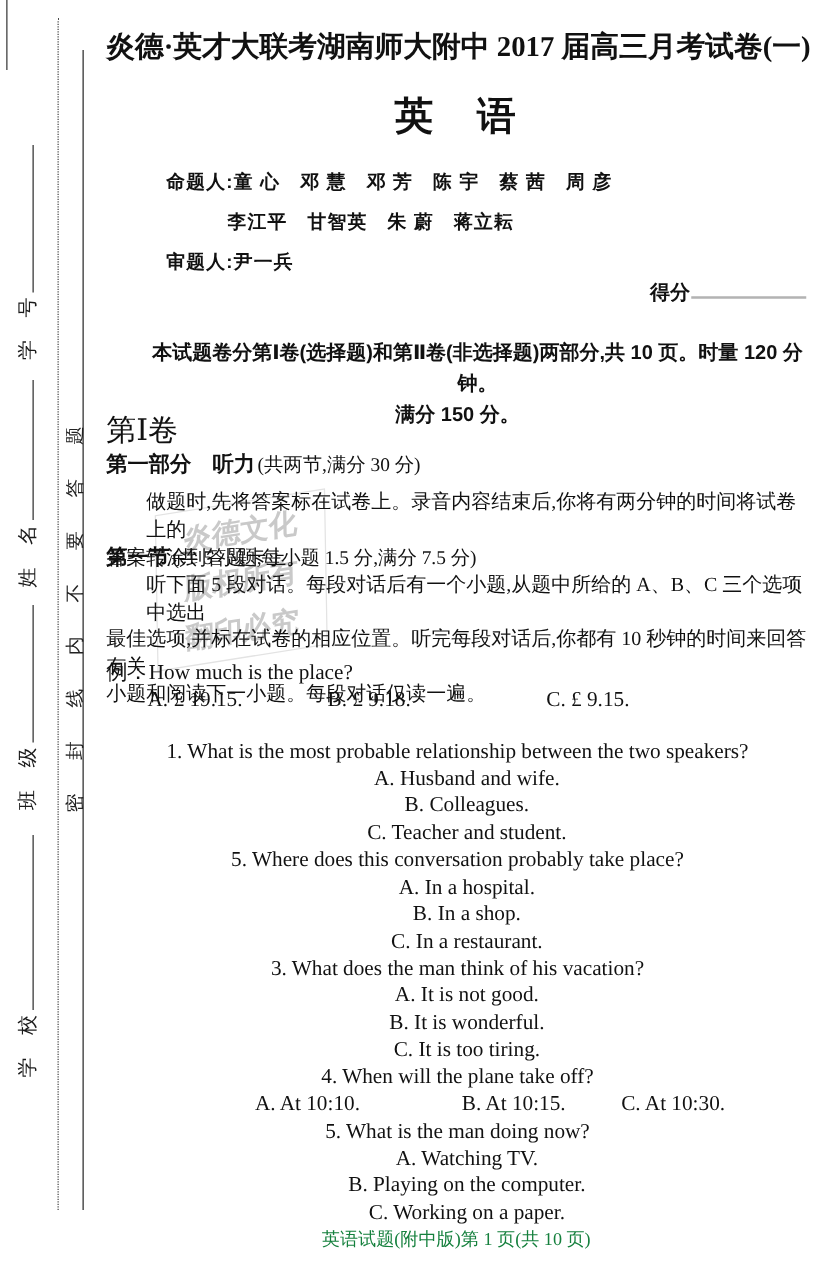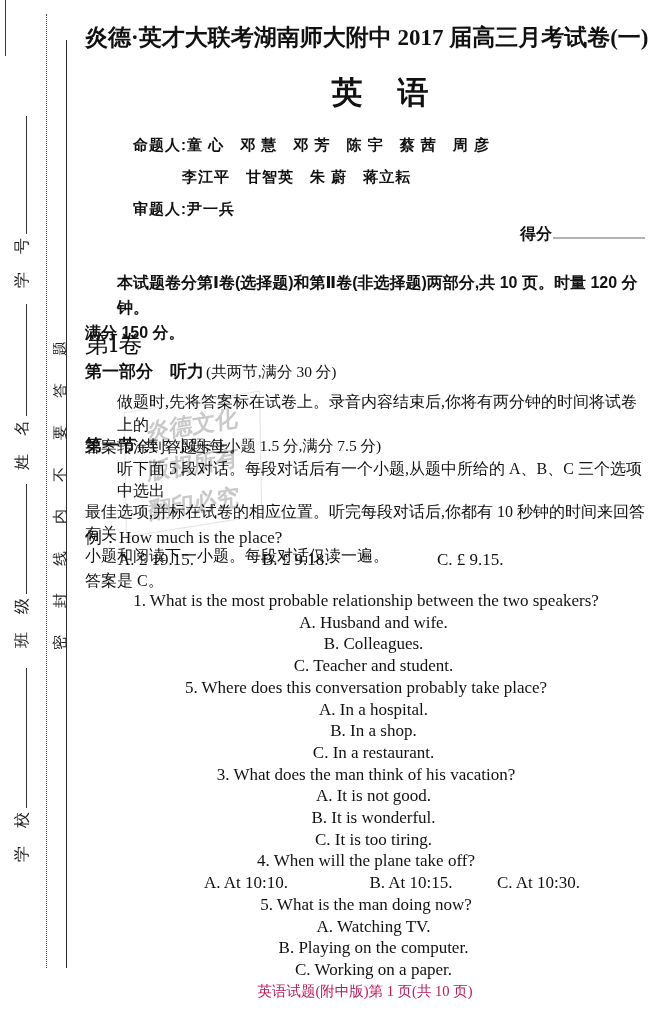--- a/index.html
+++ b/index.html
@@ -19,54 +19,54 @@
 
   
   .watermark { position:absolute; left:124px; top:402px; width:138px; height:124px;
                border:1px solid #e3e3e3; transform:rotate(-9deg) skewX(-8deg);
                color:#c9c9c9; font-family:"Liberation Sans","DejaVu Sans",sans-serif;
                font-weight:700; font-size:23px; line-height:39px; text-align:center; padding-top:3px; }
 
   
   .header-title { position:absolute; left:85px; top:22px; width:560px; text-align:center;
                   font-size:23px; font-weight:700; white-space:nowrap; }
-  .subject { position:absolute; left:101px; top:72px; width:560px; text-align:center;
+  .subject { position:absolute; left:85px; top:72px; width:560px; text-align:center;
              font-size:31px; font-weight:700; letter-spacing:2px; }
   .setter-line { position:absolute; font-family:"Liberation Sans","DejaVu Sans",sans-serif;
                  font-weight:700; font-size:15px; letter-spacing:1px; white-space:nowrap; }
   .l1 { left:133px; top:136px; }
   .l2 { left:182px; top:168px; }
   .l3 { left:133px; top:200px; }
   .score { position:absolute; left:520px; top:224px; font-size:16px; font-weight:700; white-space:nowrap; }
   .score-blank { display:inline-block; width:92px; border-bottom:2px solid #b3b3b3; height:14px; margin-left:1px; }
 
   
   .intro { position:absolute; left:85px; top:270px; width:562px; line-height:25px; font-size:16px;
-           font-family:"Liberation Sans","DejaVu Sans",sans-serif; font-weight:700; }
+           font-family:"Liberation Sans","DejaVu Sans",sans-serif; font-weight:700;text-align:center; }
   .ind { padding-left:32px; }
   .vol-title { position:absolute; left:85px; top:328px; width:560px; text-align:left;
                font-size:24px; font-weight:400; }
   .heading { position:absolute; left:85px; white-space:nowrap; }
   .hbold { font-family:"Liberation Sans","DejaVu Sans",sans-serif; font-weight:700; font-size:17px; }
   .hnote { font-size:15.5px; margin-left:2px; }
   .para { position:absolute; left:85px; width:562px; font-size:16px; }
 
   .example { position:absolute; left:85px; top:527px; width:562px; font-size:17px; line-height:21.7px; }
   .ex-opts { padding-left:33px; white-space:nowrap; }
   .exA { display:inline-block; width:144px; }
   .exB { display:inline-block; width:175px; }
   .cjk16 { font-size:16px; }
 
   .qa { position:absolute; left:85px; top:590px; width:562px; font-size:17px; line-height:21.7px;text-align:center; }
   .opt { padding-left:15px; }
   .row { white-space:nowrap; }
   .row .w1 { display:inline-block; width:158px; }
   .row .w2 { display:inline-block; width:172px; }
 
-  .footer { position:absolute; left:85px; top:982px; width:560px; text-align:center; font-size:14.5px; color:#be185d; }
+  .footer { position:absolute; left:85px; top:982px; width:560px; text-align:center; font-size:14.5px; color:#15803d; }
 </style>
 </head>
 <body>
 
 <div class="page">
 
   <div class="edge-mark"></div>
   <div class="seal-dotted"></div>
   <div class="seal-solid"></div>
 
@@ -123,21 +123,20 @@
     <div class="ind">听下面 5 段对话。每段对话后有一个小题,从题中所给的 A、B、C 三个选项中选出</div>
     <div>最佳选项,并标在试卷的相应位置。听完每段对话后,你都有 10 秒钟的时间来回答有关</div>
     <div>小题和阅读下一小题。每段对话仅读一遍。</div>
   </div>
 
   <div class="example">
     <div>例：How much is the place?</div>
     <div class="ex-opts">
       <span class="exA">A. £ 19.15.</span><span class="exB">B. £ 9.18.</span><span>C. £ 9.15.</span>
     </div>
-    <div class="cjk16">答案是 C。</div>
   </div>
 
   <div class="qa">
     <div>1. What is the most probable relationship between the two speakers?</div>
     <div class="opt">A. Husband and wife.</div>
     <div class="opt">B. Colleagues.</div>
     <div class="opt">C. Teacher and student.</div>
 
     <div>5. Where does this conversation probably take place?</div>
     <div class="opt">A. In a hospital.</div>

